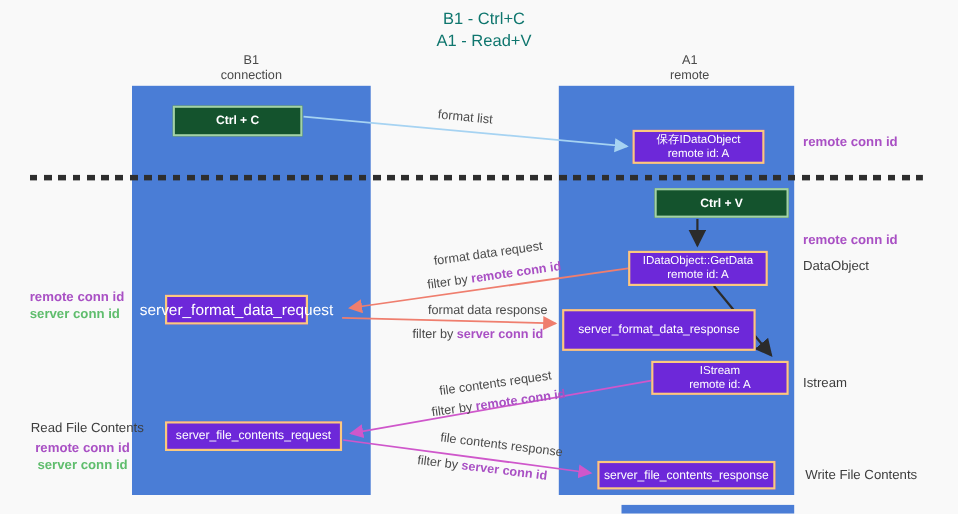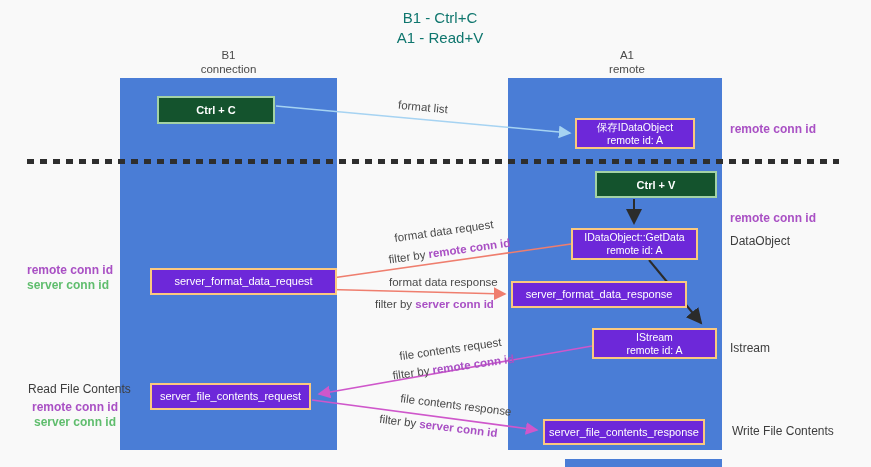--- a/index.html
+++ b/index.html
@@ -93,25 +93,25 @@
 
   <div class="box box-green" style="left:573px; top:171px; width:122px; height:27px;margin-left:22px;">
     <div>Ctrl + V</div>
   </div>
 
   <div class="box box-orange" style="left:571px; top:228px; width:127px; height:32px;">
     <div>IDataObject::GetData</div>
     <div>remote id: A</div>
   </div>
 
-  <div class="box box-orange" style="left:150px; top:268px; width:187px; height:27px; font-size:11px;">
+  <div class="box box-orange" style="left:150px; top:268px; width:130px; height:27px; font-size:14px;">
     <div>server_format_data_request</div>
   </div>
 
-  <div class="box box-orange" style="left:511px; top:281px; width:176px; height:27px; font-size:11px;">
+  <div class="box box-orange" style="left:511px; top:281px; width:176px; height:38px; font-size:11px;">
     <div>server_format_data_response</div>
   </div>
 
   <div class="box box-orange" style="left:592px; top:328px; width:125px; height:31px;">
     <div>IStream</div>
     <div>remote id: A</div>
   </div>
 
   <div class="box box-orange" style="left:543px; top:419px; width:162px; height:26px; font-size:11px;">
     <div>server_file_contents_response</div>

